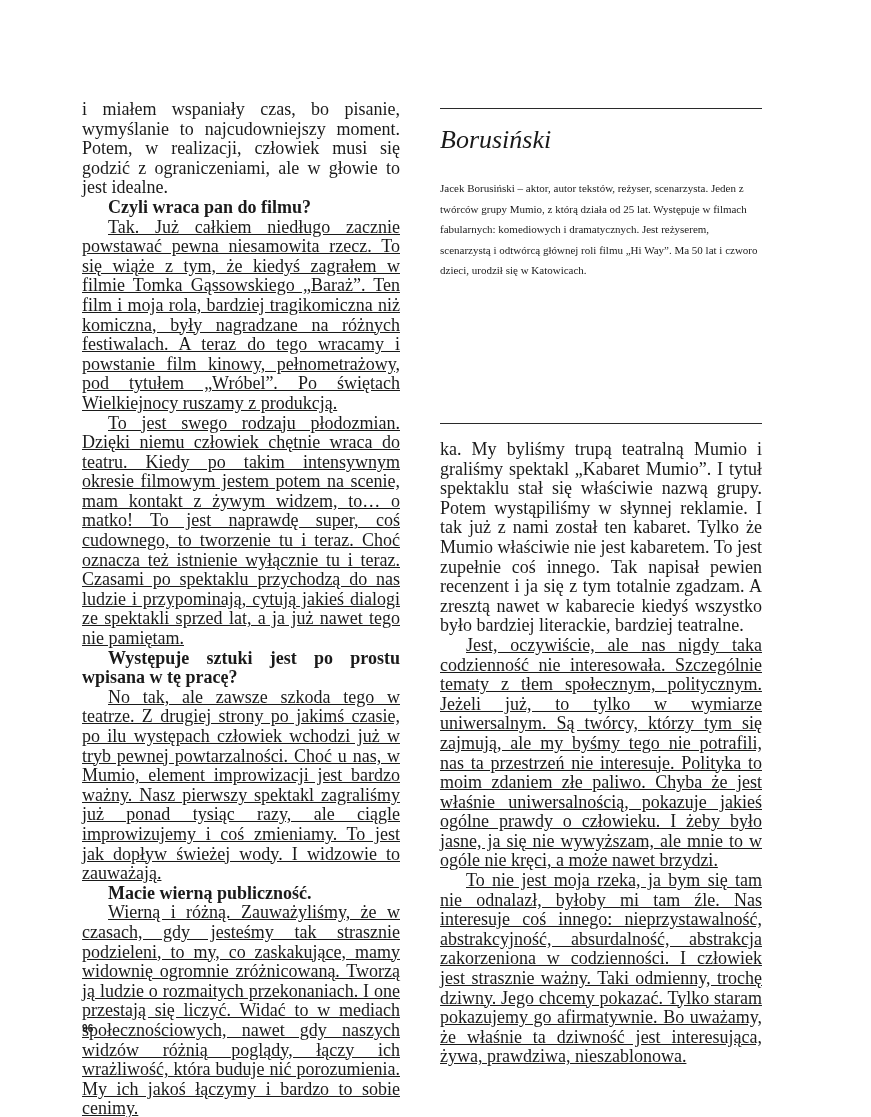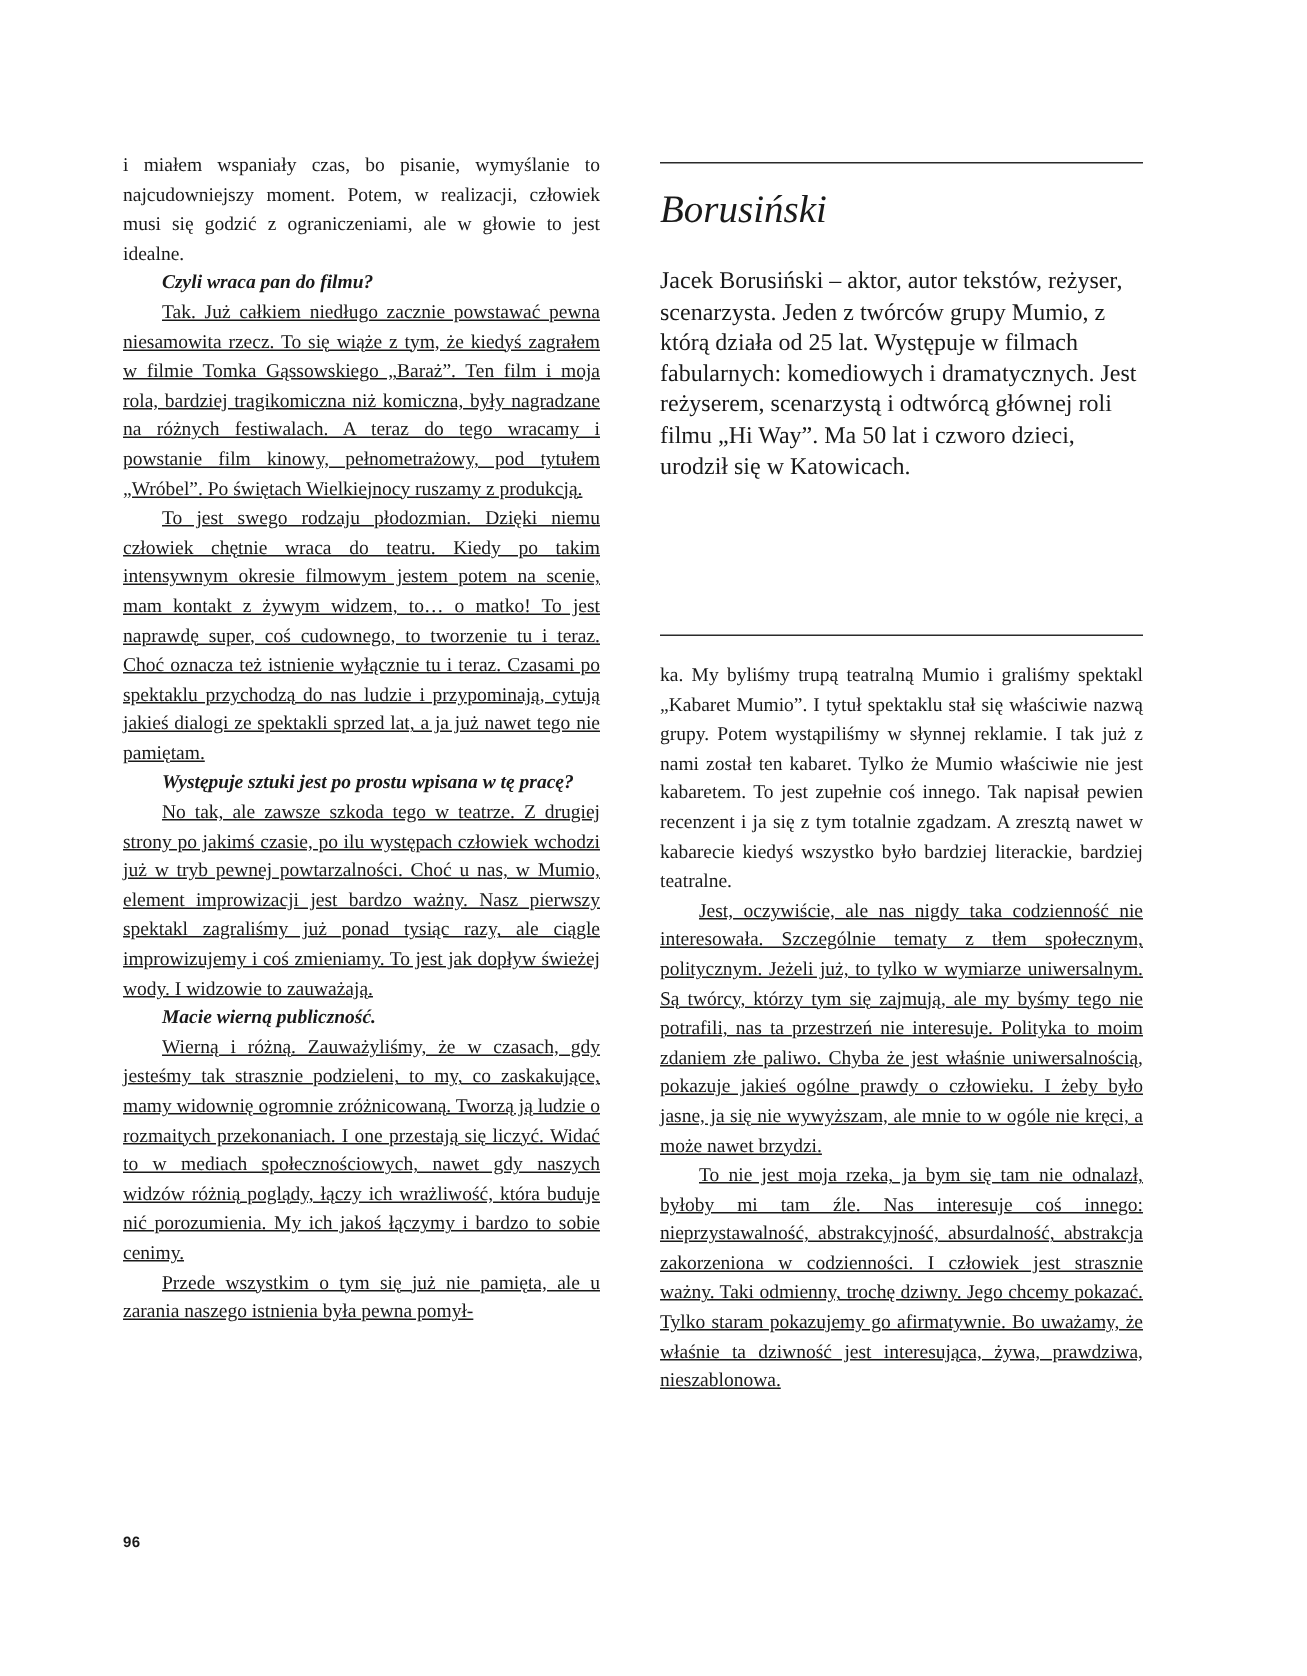--- a/index.html
+++ b/index.html
@@ -28,34 +28,33 @@
     width: 318px;
   }
   .col-right {
     position: absolute;
     left: 440px;
     top: 100px;
     width: 322px;
   }
   p {
     margin: 0;
-    font-size: 13px;
+    font-size: 18px;
     line-height: 19.6px;
     text-align: justify;
     text-justify: inter-word;
     hyphens: manual;
   }
   p.indent {
     text-indent: 26px;
     text-decoration: underline;
   }
   p.q {
     font-weight: bold;
     text-indent: 26px;
-    font-style: italic;
   }
   .rule {
     border: 0;
     border-top: 1px solid #2a2a2a;
     margin: 0;
     width: 100%;
   }
   .bio-head {
     margin-top: 22px;
     position: relative;
@@ -74,21 +73,21 @@
   }
   .bio-last {
     font-size: 26px;
     line-height: 36px;
     font-style: italic;
     font-family: "Liberation Serif", serif;
     margin-top: 2px;
   }
   .bio-body {
     margin-top: 20px;
-    font-size: 16px;
+    font-size: 11px;
     line-height: 20.6px;
     text-align: left;
   }
   .rule-top-right {
     position: absolute;
     left: 440px;
     top: 108px;
     width: 322px;
   }
   .rule-mid-right {

